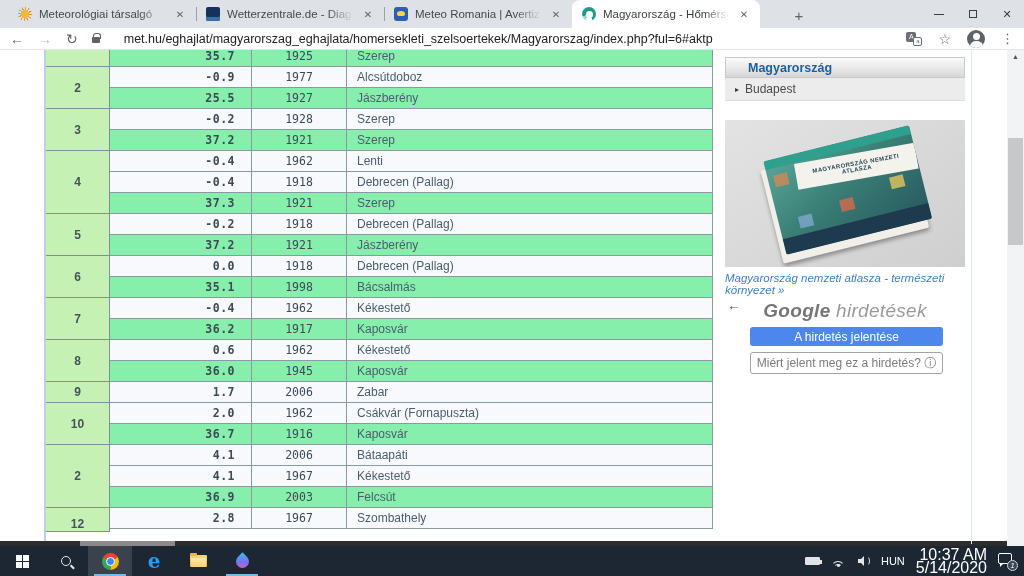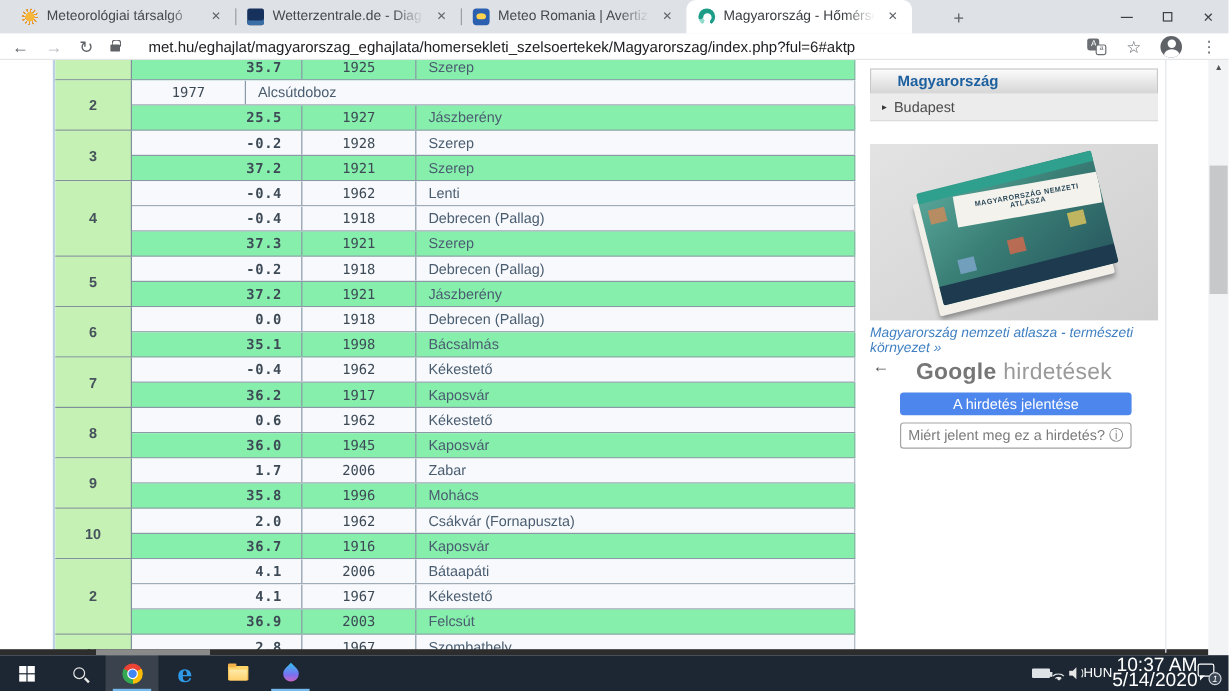--- a/index.html
+++ b/index.html
@@ -78,21 +78,21 @@
   .book { position:absolute; left:48px; top:22px; width:150px; height:98px; transform:rotate(-14deg); }
   .book .pages { position:absolute; left:-5px; top:8px; width:150px; height:96px; background:#f2efe8; border-radius:2px; box-shadow:0 3px 4px rgba(0,0,0,.35); }
   .book .cover { position:absolute; left:0; top:0; width:150px; height:96px; border-radius:2px; background:linear-gradient(150deg,#5aa79a 0%,#3a7f76 45%,#27565e 100%); overflow:hidden; }
   .book .topstrip { position:absolute; left:0; top:0; width:150px; height:9px; background:#2fa08d; }
   .book .band { position:absolute; left:28px; top:14px; width:122px; height:26px; background:#f4f2ec; transform:rotate(4deg); display:flex; align-items:center; justify-content:center; text-align:center; font-size:6px; font-weight:700; letter-spacing:.4px; color:#2c4a5a; padding:0 6px; }
   .book .sq { position:absolute; width:14px; height:12px; opacity:.85; }
   .book .bottomstrip { position:absolute; left:0; bottom:0; width:150px; height:16px; background:#1d3a4f; }
   .book-link { position:absolute; left:0; top:222px; width:240px; font-size:11.5px; font-style:italic; color:#3f7fc1; }
 
   .ad-back { position:absolute; left:2px; top:247px; font-size:14px; color:#555; }
-  .ad-brand { position:absolute; left:0; top:250px; width:240px; text-align:center; font-size:19px; color:#9a9a9a; letter-spacing:.3px; }
+  .ad-brand { position:absolute; left:0; top:250px; width:240px; text-align:center; font-size:19px; color:#9a9a9a; letter-spacing:.3px;font-style:italic; }
   .ad-brand b { color:#767676; font-weight:700; }
   .ad-report { position:absolute; left:25px; top:277px; width:193px; height:19px; background:#4d86ec; border-radius:3px; color:#fff; font-size:12px; display:flex; align-items:center; justify-content:center; }
   .ad-why { position:absolute; left:25px; top:302px; width:193px; height:22px; background:#fff; border:1px solid #a3a3a3; border-radius:3px; color:#7b7b7b; font-size:12px; display:flex; align-items:center; justify-content:center; }
 
   
   .vscroll { position:absolute; right:0; top:0; width:17px; height:496px; background:#f1f3f4; }
   .vscroll .up { position:absolute; left:0; top:3px; width:17px; text-align:center; font-size:7px; color:#505050; }
   .vscroll .thumb { position:absolute; left:1px; top:88px; width:15px; height:107px; background:#c6c8ca; }
 
   
@@ -104,21 +104,21 @@
   .win-ic i { background:#fff; }
   .search-ic { width:10px; height:10px; border:1.6px solid #e8e8e8; border-radius:50%; position:relative; }
   .search-ic::after { content:""; position:absolute; left:8px; top:9px; width:5px; height:1.6px; background:#e8e8e8; transform:rotate(45deg); }
   .chrome-ic { width:17px; height:17px; border-radius:50%; background:conic-gradient(from -60deg,#ea4335 0 120deg,#fbbc05 120deg 240deg,#34a853 240deg 360deg); position:relative; }
   .chrome-ic::after { content:""; position:absolute; left:4px; top:4px; width:9px; height:9px; border-radius:50%; background:#4285f4; border:1.6px solid #fff; box-sizing:border-box; }
   .edge-ic { font-size:20px; font-weight:700; color:#2f9ae8; line-height:1; font-family:"DejaVu Serif", serif; }
   .folder-ic { width:17px; height:12px; background:linear-gradient(#ffd86b,#f3b24a); border-radius:1px; position:relative; }
   .folder-ic::before { content:""; position:absolute; left:0; top:-2px; width:7px; height:3px; background:#f3b24a; border-radius:1px 1px 0 0; }
   .folder-ic::after { content:""; position:absolute; left:1px; top:3px; width:15px; height:9px; background:linear-gradient(#ffe9a8,#ffd16e); border-radius:1px; }
   .paint-ic { width:13px; height:13px; background:linear-gradient(135deg,#33c1f0 0%,#7b6ff0 55%,#ef5fa7 100%); border-radius:0 50% 50% 50%; transform:rotate(45deg); }
-  .tray { margin-left:auto; display:flex; align-items:center; padding-right:8px; color:#fff; }
+  .tray { margin-left:auto; display:flex; align-items:center; gap:11px; padding-right:8px; color:#fff; }
   .bat-ic { width:15px; height:8px; border:1px solid #dfe3e6; border-radius:1px; background:#dfe3e6; position:relative; }
   .bat-ic::after { content:""; position:absolute; right:-3px; top:2px; width:2px; height:4px; background:#dfe3e6; }
   .wifi-ic { position:relative; width:16px; height:11px; }
   .wifi-ic .a1,.wifi-ic .a2 { position:absolute; border:1.5px solid transparent; border-top-color:#e6e6e6; border-radius:50%; }
   .wifi-ic .a1 { width:14px; height:14px; left:0; bottom:-8px; }
   .wifi-ic .a2 { width:8px; height:8px; left:3px; bottom:-5px; }
   .wifi-ic .dot { position:absolute; left:6.5px; bottom:0; width:3px; height:3px; border-radius:50%; background:#e6e6e6; }
   .spk-ic { position:relative; width:12px; height:10px; }
   .spk-ic::before { content:""; position:absolute; left:0; top:3px; width:3px; height:4px; background:#e6e6e6; }
   .spk-ic::after { content:""; position:absolute; left:1px; top:0; width:0; height:0; border-right:5px solid #e6e6e6; border-top:5px solid transparent; border-bottom:5px solid transparent; }
@@ -199,20 +199,21 @@
     <div class="cell-temp">35.7</div>
     <div class="cell-year">1925</div>
     <div class="cell-loc">Szerep</div>
   </div>
           </div>
   </div>
         <div class="tgroup">
     <div class="day-cell">2</div>
     <div class="rows">
             <div class="trow cold">
+    <div class="cell-temp">-0.9</div>
     <div class="cell-year">1977</div>
     <div class="cell-loc">Alcsútdoboz</div>
   </div>
             <div class="trow hot">
     <div class="cell-temp">25.5</div>
     <div class="cell-year">1927</div>
     <div class="cell-loc">Jászberény</div>
   </div>
           </div>
   </div>
@@ -311,25 +312,20 @@
   </div>
           </div>
   </div>
         <div class="tgroup">
     <div class="day-cell">9</div>
     <div class="rows">
             <div class="trow cold">
     <div class="cell-temp">1.7</div>
     <div class="cell-year">2006</div>
     <div class="cell-loc">Zabar</div>
-  </div>
-            <div class="trow hot">
-    <div class="cell-temp">35.8</div>
-    <div class="cell-year">1996</div>
-    <div class="cell-loc">Mohács</div>
   </div>
           </div>
   </div>
         <div class="tgroup">
     <div class="day-cell">10</div>
     <div class="rows">
             <div class="trow cold">
     <div class="cell-temp">2.0</div>
     <div class="cell-year">1962</div>
     <div class="cell-loc">Csákvár (Fornapuszta)</div>

